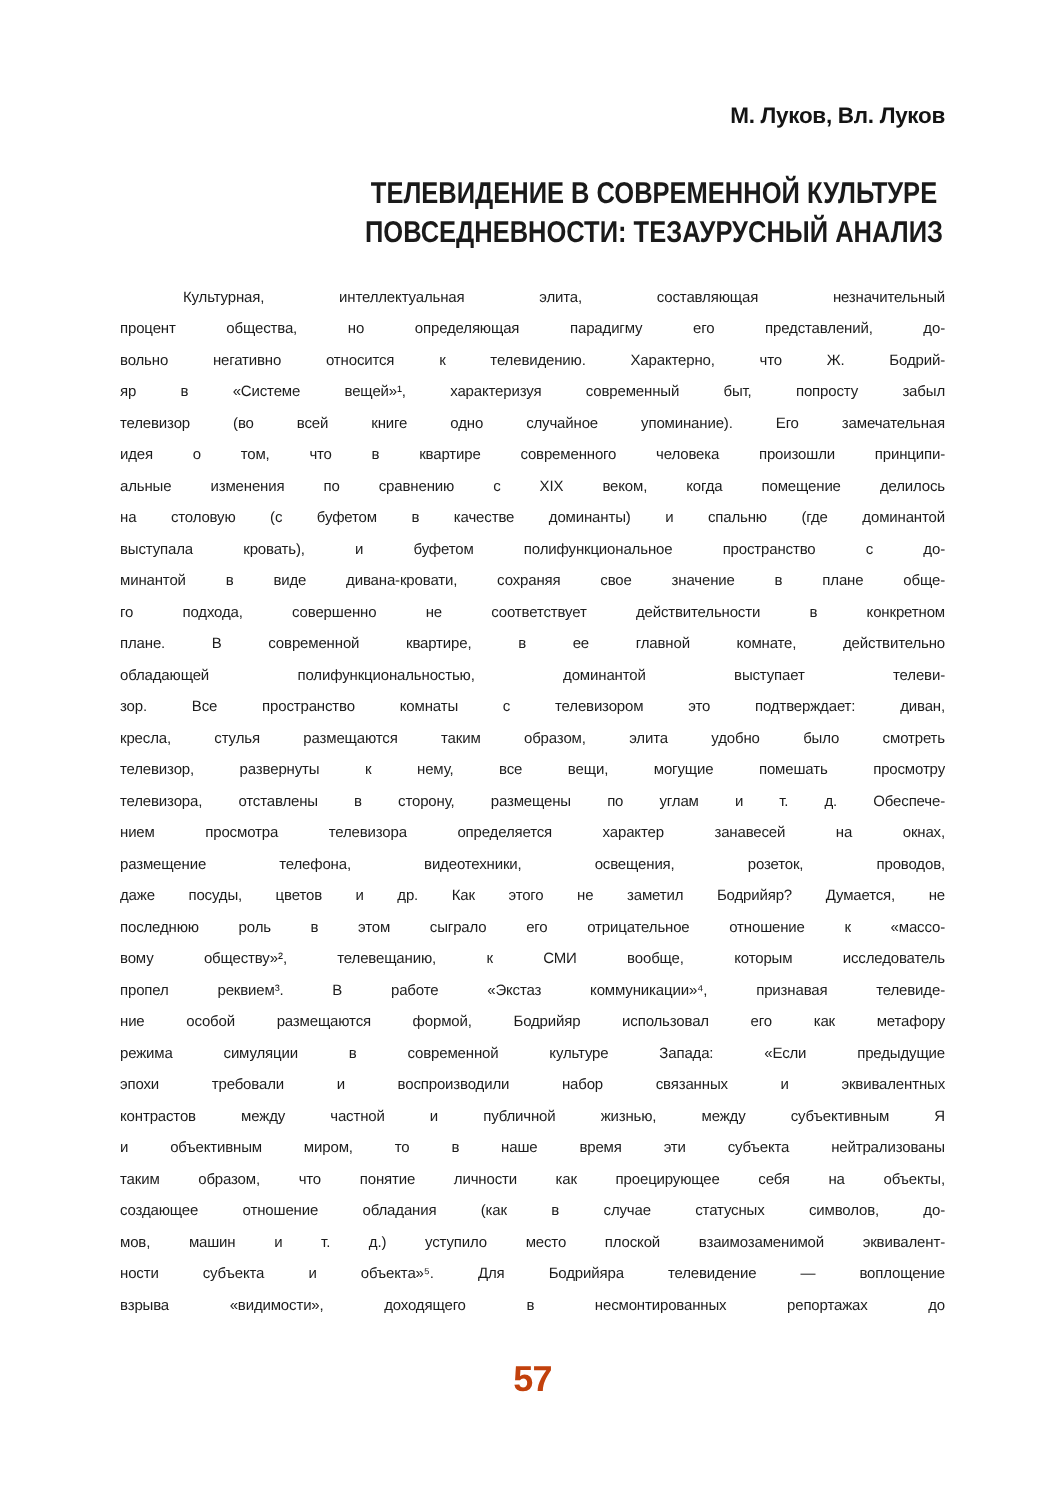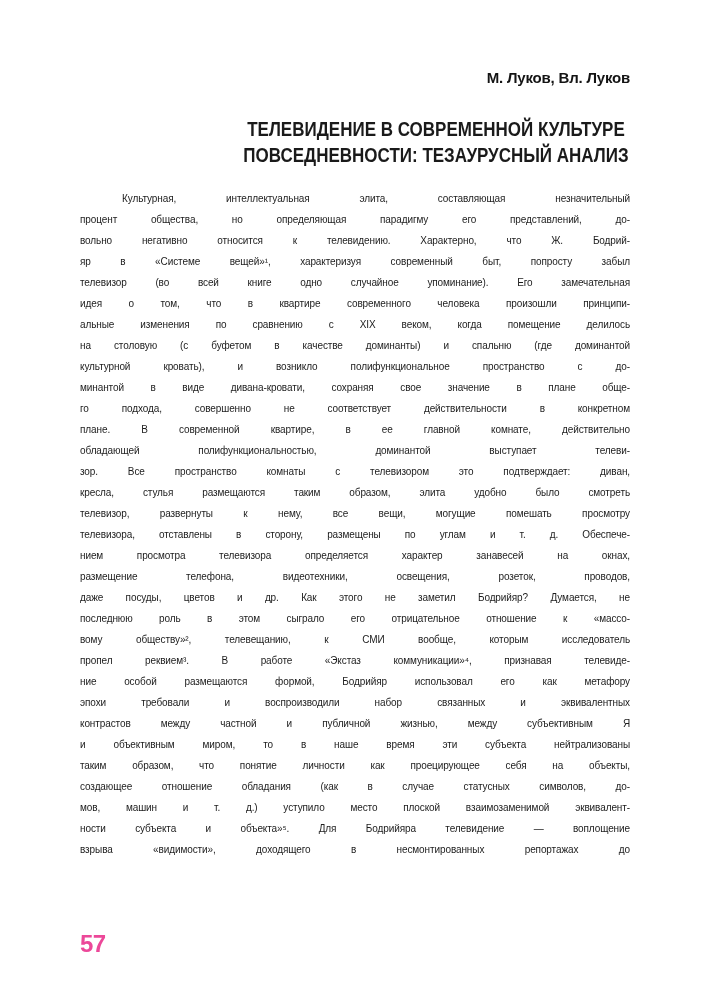--- a/index.html
+++ b/index.html
@@ -52,25 +52,25 @@
     text-align-last: justify;
     overflow: hidden;
     white-space: nowrap0; 
   }
   .body-text .line.indent { padding-left: 42px; }
   .page-number {
     position: absolute;
     top: 906px;
     left: 80px;
     width: 550px;
+    text-align: center;
     font-size: 24px;
     font-weight: 700;
     letter-spacing: -0.5px;
-    color: #ec4899;
-    margin-top: 24px;
+    color: #c2410c;
   }
 </style>
 </head>
 <body>
 
 <div class="page">
 
   <div class="authors">М. Луков, Вл. Луков</div>
 
   <div class="title">
@@ -80,36 +80,37 @@
 
   <div class="body-text">
       <div class="line indent">Культурная, интеллектуальная элита, составляющая незначительный</div>
       <div class="line">процент общества, но определяющая парадигму его представлений, до-</div>
       <div class="line">вольно негативно относится к телевидению. Характерно, что Ж. Бодрий-</div>
       <div class="line">яр в «Системе вещей»¹, характеризуя современный быт, попросту забыл</div>
       <div class="line">телевизор (во всей книге одно случайное упоминание). Его замечательная</div>
       <div class="line">идея о том, что в квартире современного человека произошли принципи-</div>
       <div class="line">альные изменения по сравнению с XIX веком, когда помещение делилось</div>
       <div class="line">на столовую (с буфетом в качестве доминанты) и спальню (где доминантой</div>
-      <div class="line">культурной кровать), и возникло полифункциональное пространство с до-</div>
+      <div class="line">выступала кровать), и буфетом полифункциональное пространство с до-</div>
       <div class="line">минантой в виде дивана-кровати, сохраняя свое значение в плане обще-</div>
       <div class="line">го подхода, совершенно не соответствует действительности в конкретном</div>
       <div class="line">плане. В современной квартире, в ее главной комнате, действительно</div>
       <div class="line">обладающей полифункциональностью, доминантой выступает телеви-</div>
       <div class="line">зор. Все пространство комнаты с телевизором это подтверждает: диван,</div>
       <div class="line">кресла, стулья размещаются таким образом, элита удобно было смотреть</div>
       <div class="line">телевизор, развернуты к нему, все вещи, могущие помешать просмотру</div>
       <div class="line">телевизора, отставлены в сторону, размещены по углам и т. д. Обеспече-</div>
       <div class="line">нием просмотра телевизора определяется характер занавесей на окнах,</div>
       <div class="line">размещение телефона, видеотехники, освещения, розеток, проводов,</div>
       <div class="line">даже посуды, цветов и др. Как этого не заметил Бодрийяр? Думается, не</div>
       <div class="line">последнюю роль в этом сыграло его отрицательное отношение к «массо-</div>
       <div class="line">вому обществу»², телевещанию, к СМИ вообще, которым исследователь</div>
       <div class="line">пропел реквием³. В работе «Экстаз коммуникации»⁴, признавая телевиде-</div>
       <div class="line">ние особой размещаются формой, Бодрийяр использовал его как метафору</div>
+      <div class="line">режима симуляции в современной культуре Запада: «Если предыдущие</div>
       <div class="line">эпохи требовали и воспроизводили набор связанных и эквивалентных</div>
       <div class="line">контрастов между частной и публичной жизнью, между субъективным Я</div>
       <div class="line">и объективным миром, то в наше время эти субъекта нейтрализованы</div>
       <div class="line">таким образом, что понятие личности как проецирующее себя на объекты,</div>
       <div class="line">создающее отношение обладания (как в случае статусных символов, до-</div>
       <div class="line">мов, машин и т. д.) уступило место плоской взаимозаменимой эквивалент-</div>
       <div class="line">ности субъекта и объекта»⁵. Для Бодрийяра телевидение — воплощение</div>
       <div class="line">взрыва «видимости», доходящего в несмонтированных репортажах до</div>
     </div>
 

